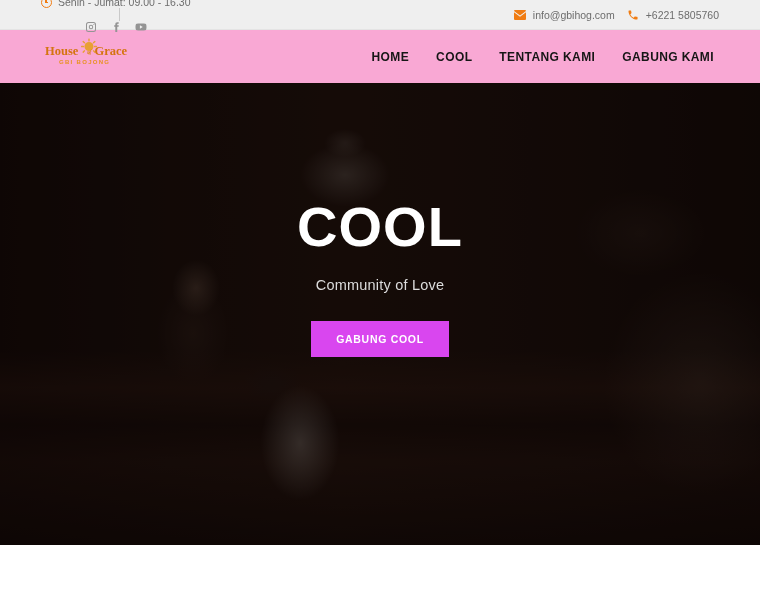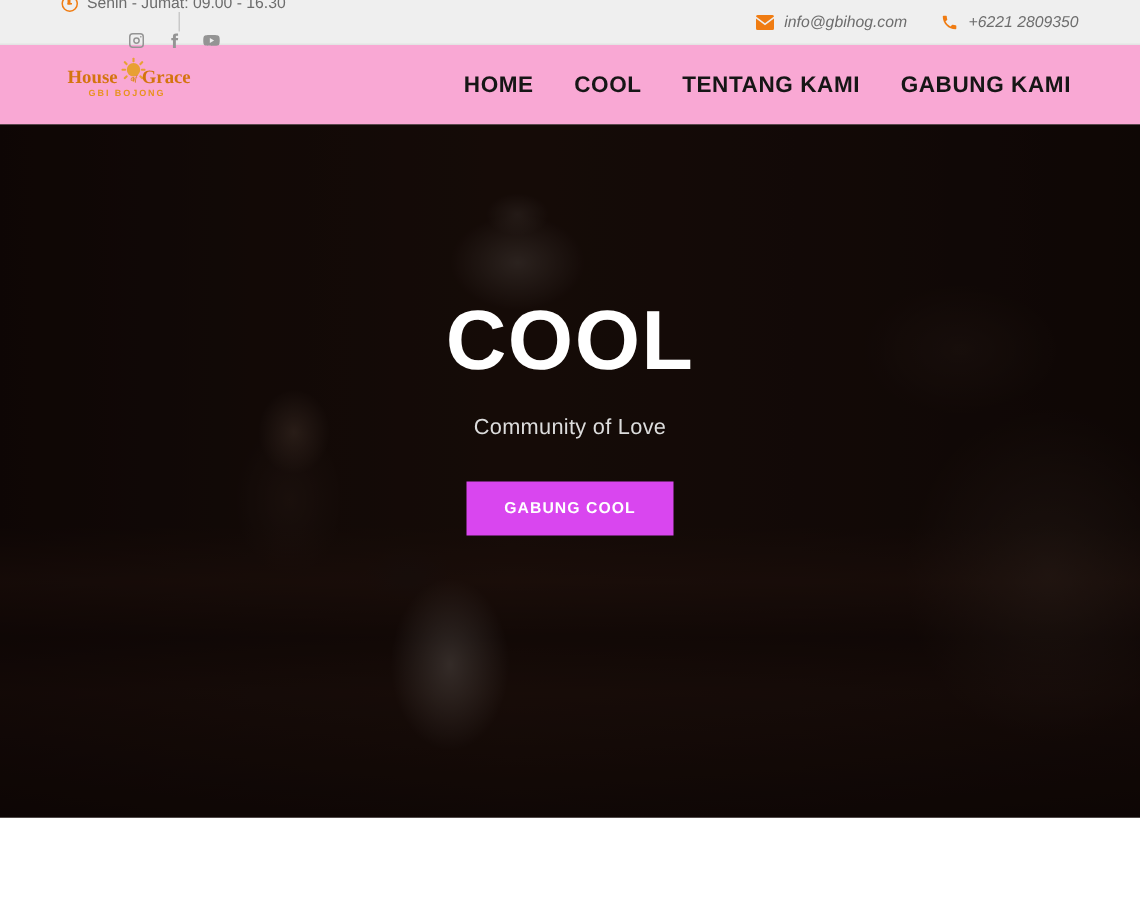--- a/index.html
+++ b/index.html
@@ -13,21 +13,21 @@
   
   .topbar{
     height:30px; width:100%;
     background:#efefef;
     border-bottom:1px solid #e4e4e4;
     display:flex; align-items:center;
     padding:0 41px;
     font-size:10.5px; color:#6d6d6d;
   }
   .topbar-left{ display:flex; align-items:center;flex-direction:column; }
-  .topbar-right{ display:flex; align-items:center; margin-left:auto; gap:22px;font-style:italic; }
+  .topbar-right{ display:flex; align-items:center; margin-left:auto; gap:12px; }
 
   .hours{ display:flex; align-items:center; gap:6px; }
   .clock-icon{
     width:11px; height:11px; border-radius:50%;
     border:1.6px solid #f07c12; position:relative; flex:none;
   }
   .clock-icon::after{
     content:""; position:absolute; left:3.3px; top:1.6px;
     width:1.3px; height:3.6px; background:#f07c12;
   }
@@ -51,21 +51,21 @@
     background:#f9a8d4;
     display:flex; align-items:center;
     padding:0 41px;
   }
   .logo{ display:block; flex:none; }
   .nav{
     margin-left:auto; display:flex; align-items:center; gap:27px;
     padding-right:5px;
   }
   .nav-item{
-    font-size:15px; font-weight:bold; letter-spacing:0.4px;
+    font-size:12px; font-weight:bold; letter-spacing:0.4px;
     color:#161616; text-decoration:none; white-space:nowrap;
   }
 
   
   .hero{
     position:relative; width:100%; height:462px;
     overflow:hidden; background:#120808;
   }
   .hero-photo{
     position:absolute; inset:0;
@@ -146,21 +146,21 @@
     <div class="contact">
       <svg width="12" height="10" viewBox="0 0 24 20">
           <path d="M2 0h20a2 2 0 0 1 2 2L12 11 0 2a2 2 0 0 1 2-2zM0 4.6l12 9 12-9V18a2 2 0 0 1-2 2H2a2 2 0 0 1-2-2V4.6z"></path>
         </svg>
       <span>info@gbihog.com</span>
     </div>
     <div class="contact">
       <svg width="12" height="12" viewBox="0 0 24 24">
           <path d="M6.6 10.8a15 15 0 0 0 6.6 6.6l2.2-2.2c.3-.3.7-.4 1-.2 1.2.4 2.4.6 3.7.6.6 0 1 .5 1 1V20c0 .6-.4 1-1 1C10.7 21 3 13.3 3 3.9c0-.6.5-1 1-1h3.4c.6 0 1 .4 1 1 0 1.3.2 2.6.6 3.7.1.4 0 .8-.2 1l-2.2 2.2z"></path>
         </svg>
-      <span>+6221 2809350</span>
+      <span>+6221 5805760</span>
     </div>
   </div>
 </div>
 
 <div class="header">
   <a href="#" class="logo">
     <svg width="96" height="33" viewBox="0 0 192 66">
 
       <g fill="#e8a033">
         <circle cx="96" cy="17" r="9"></circle>

